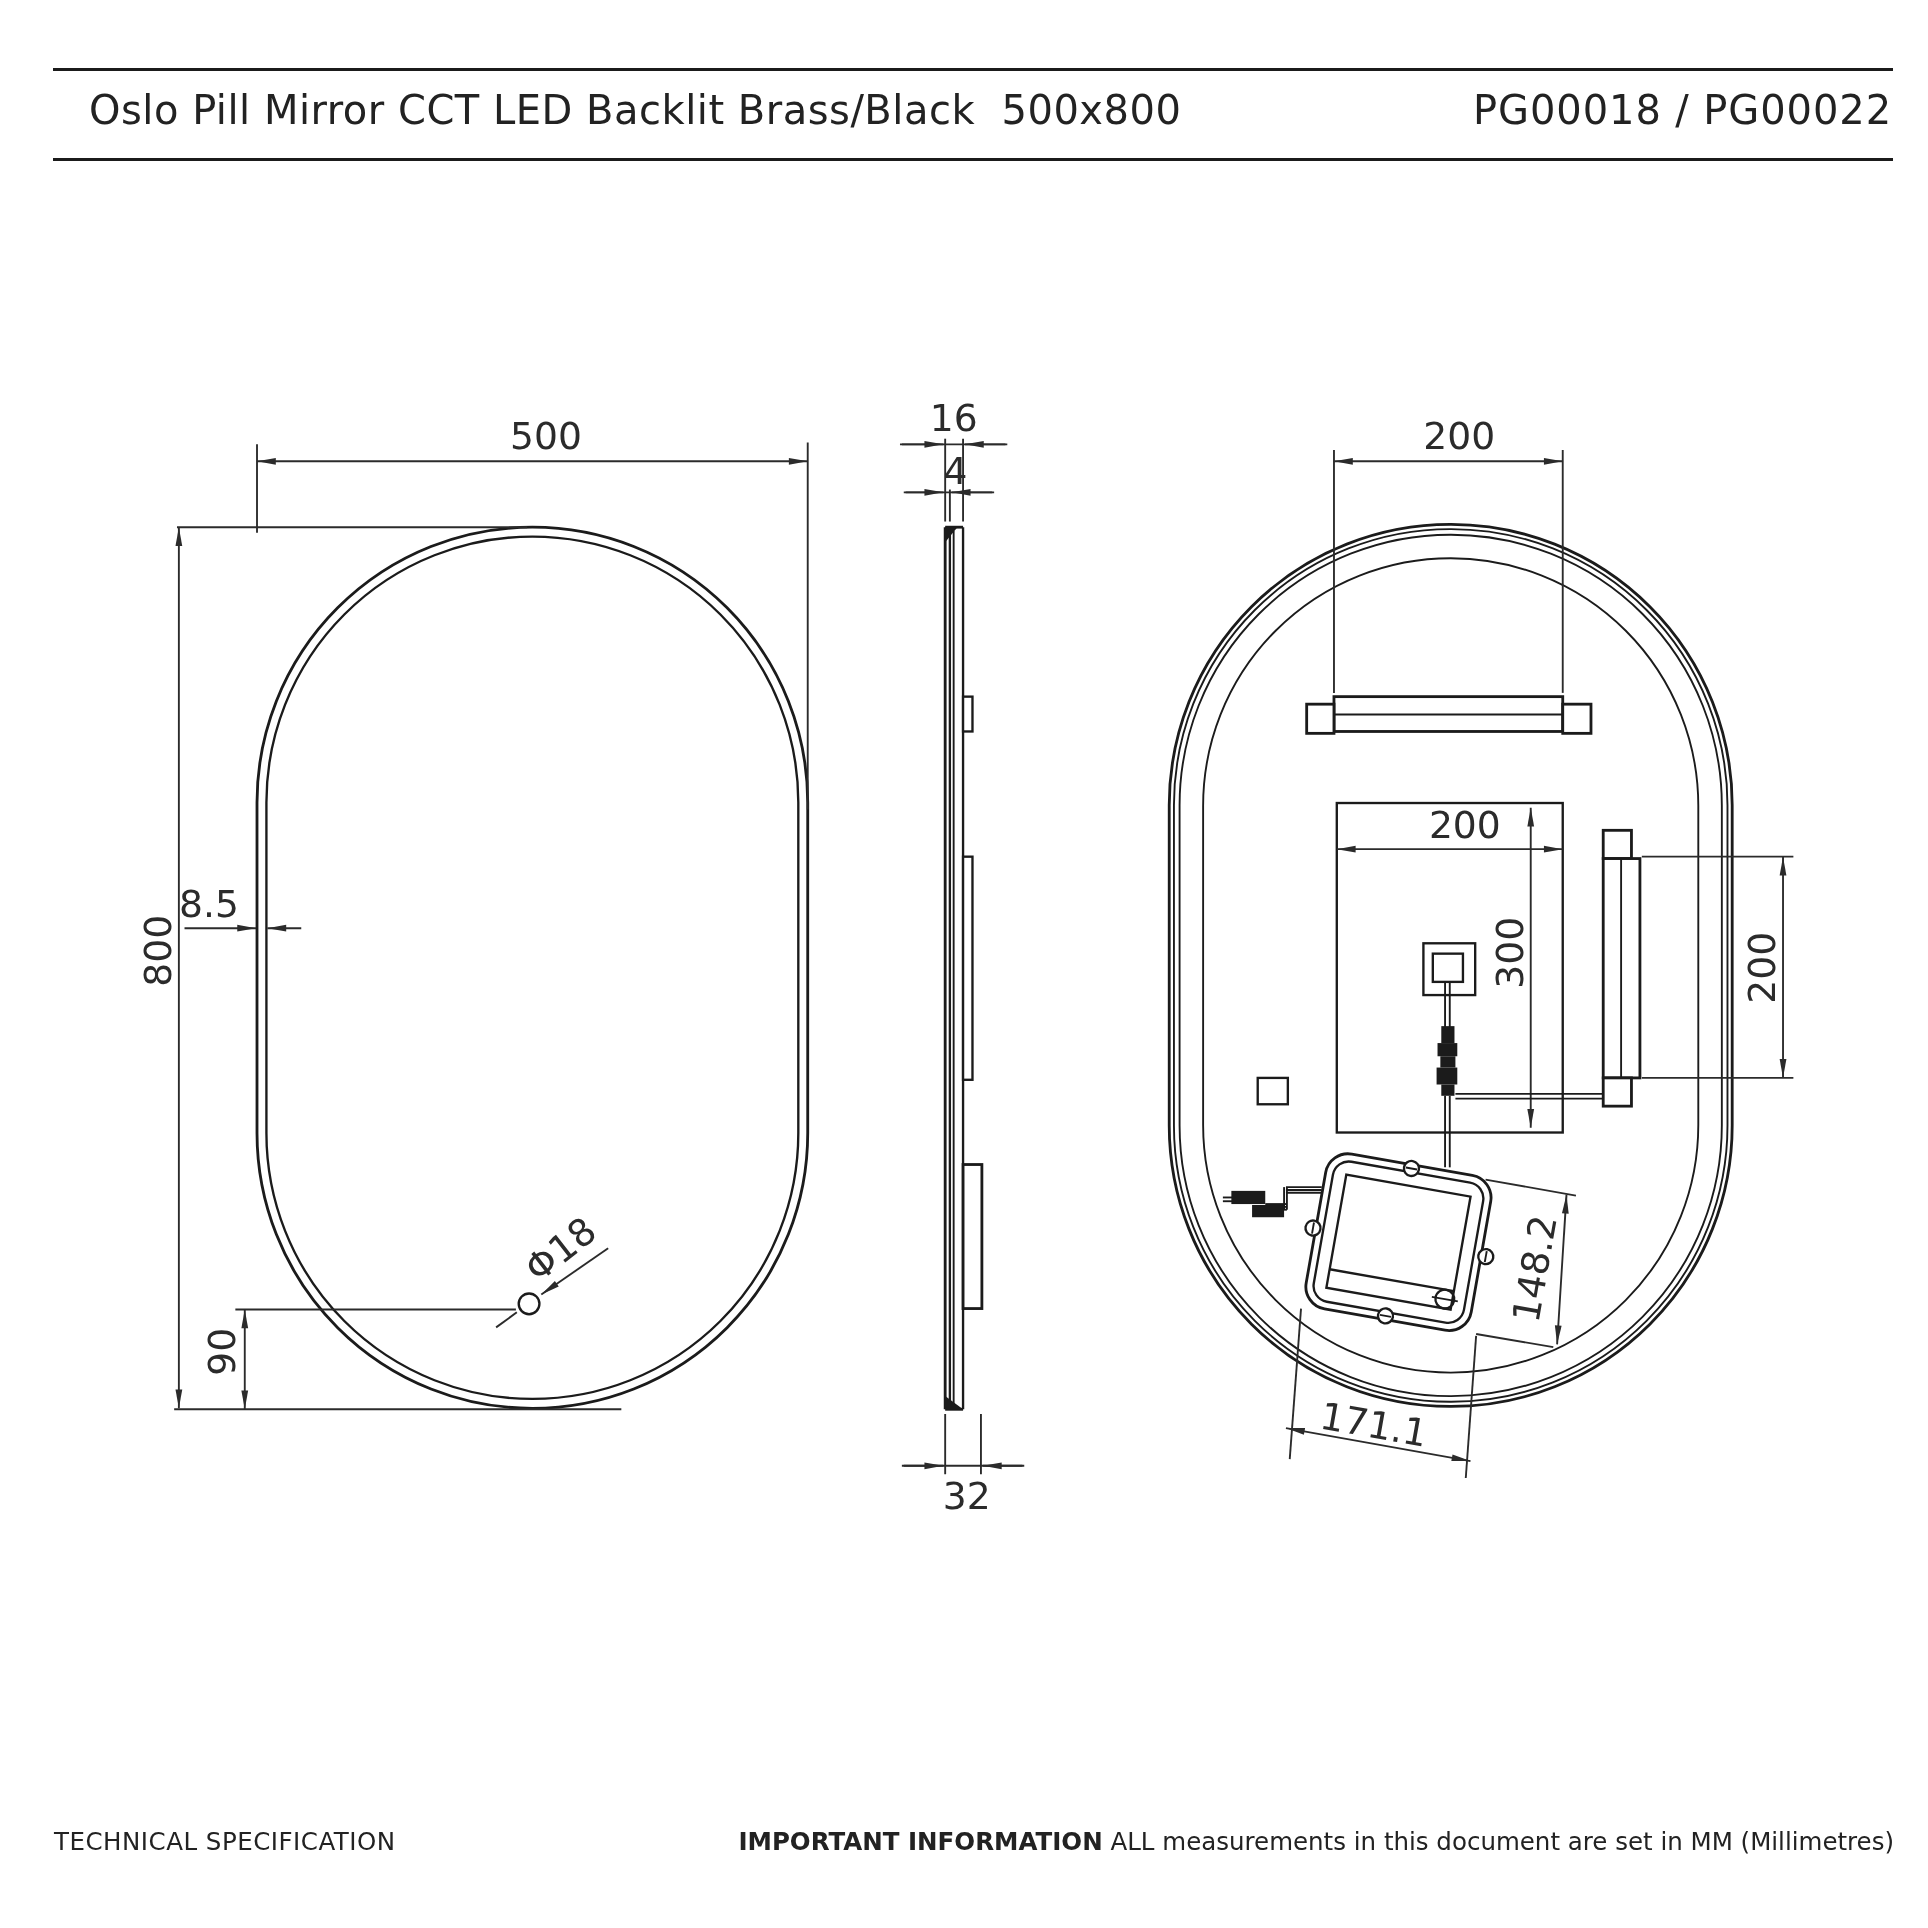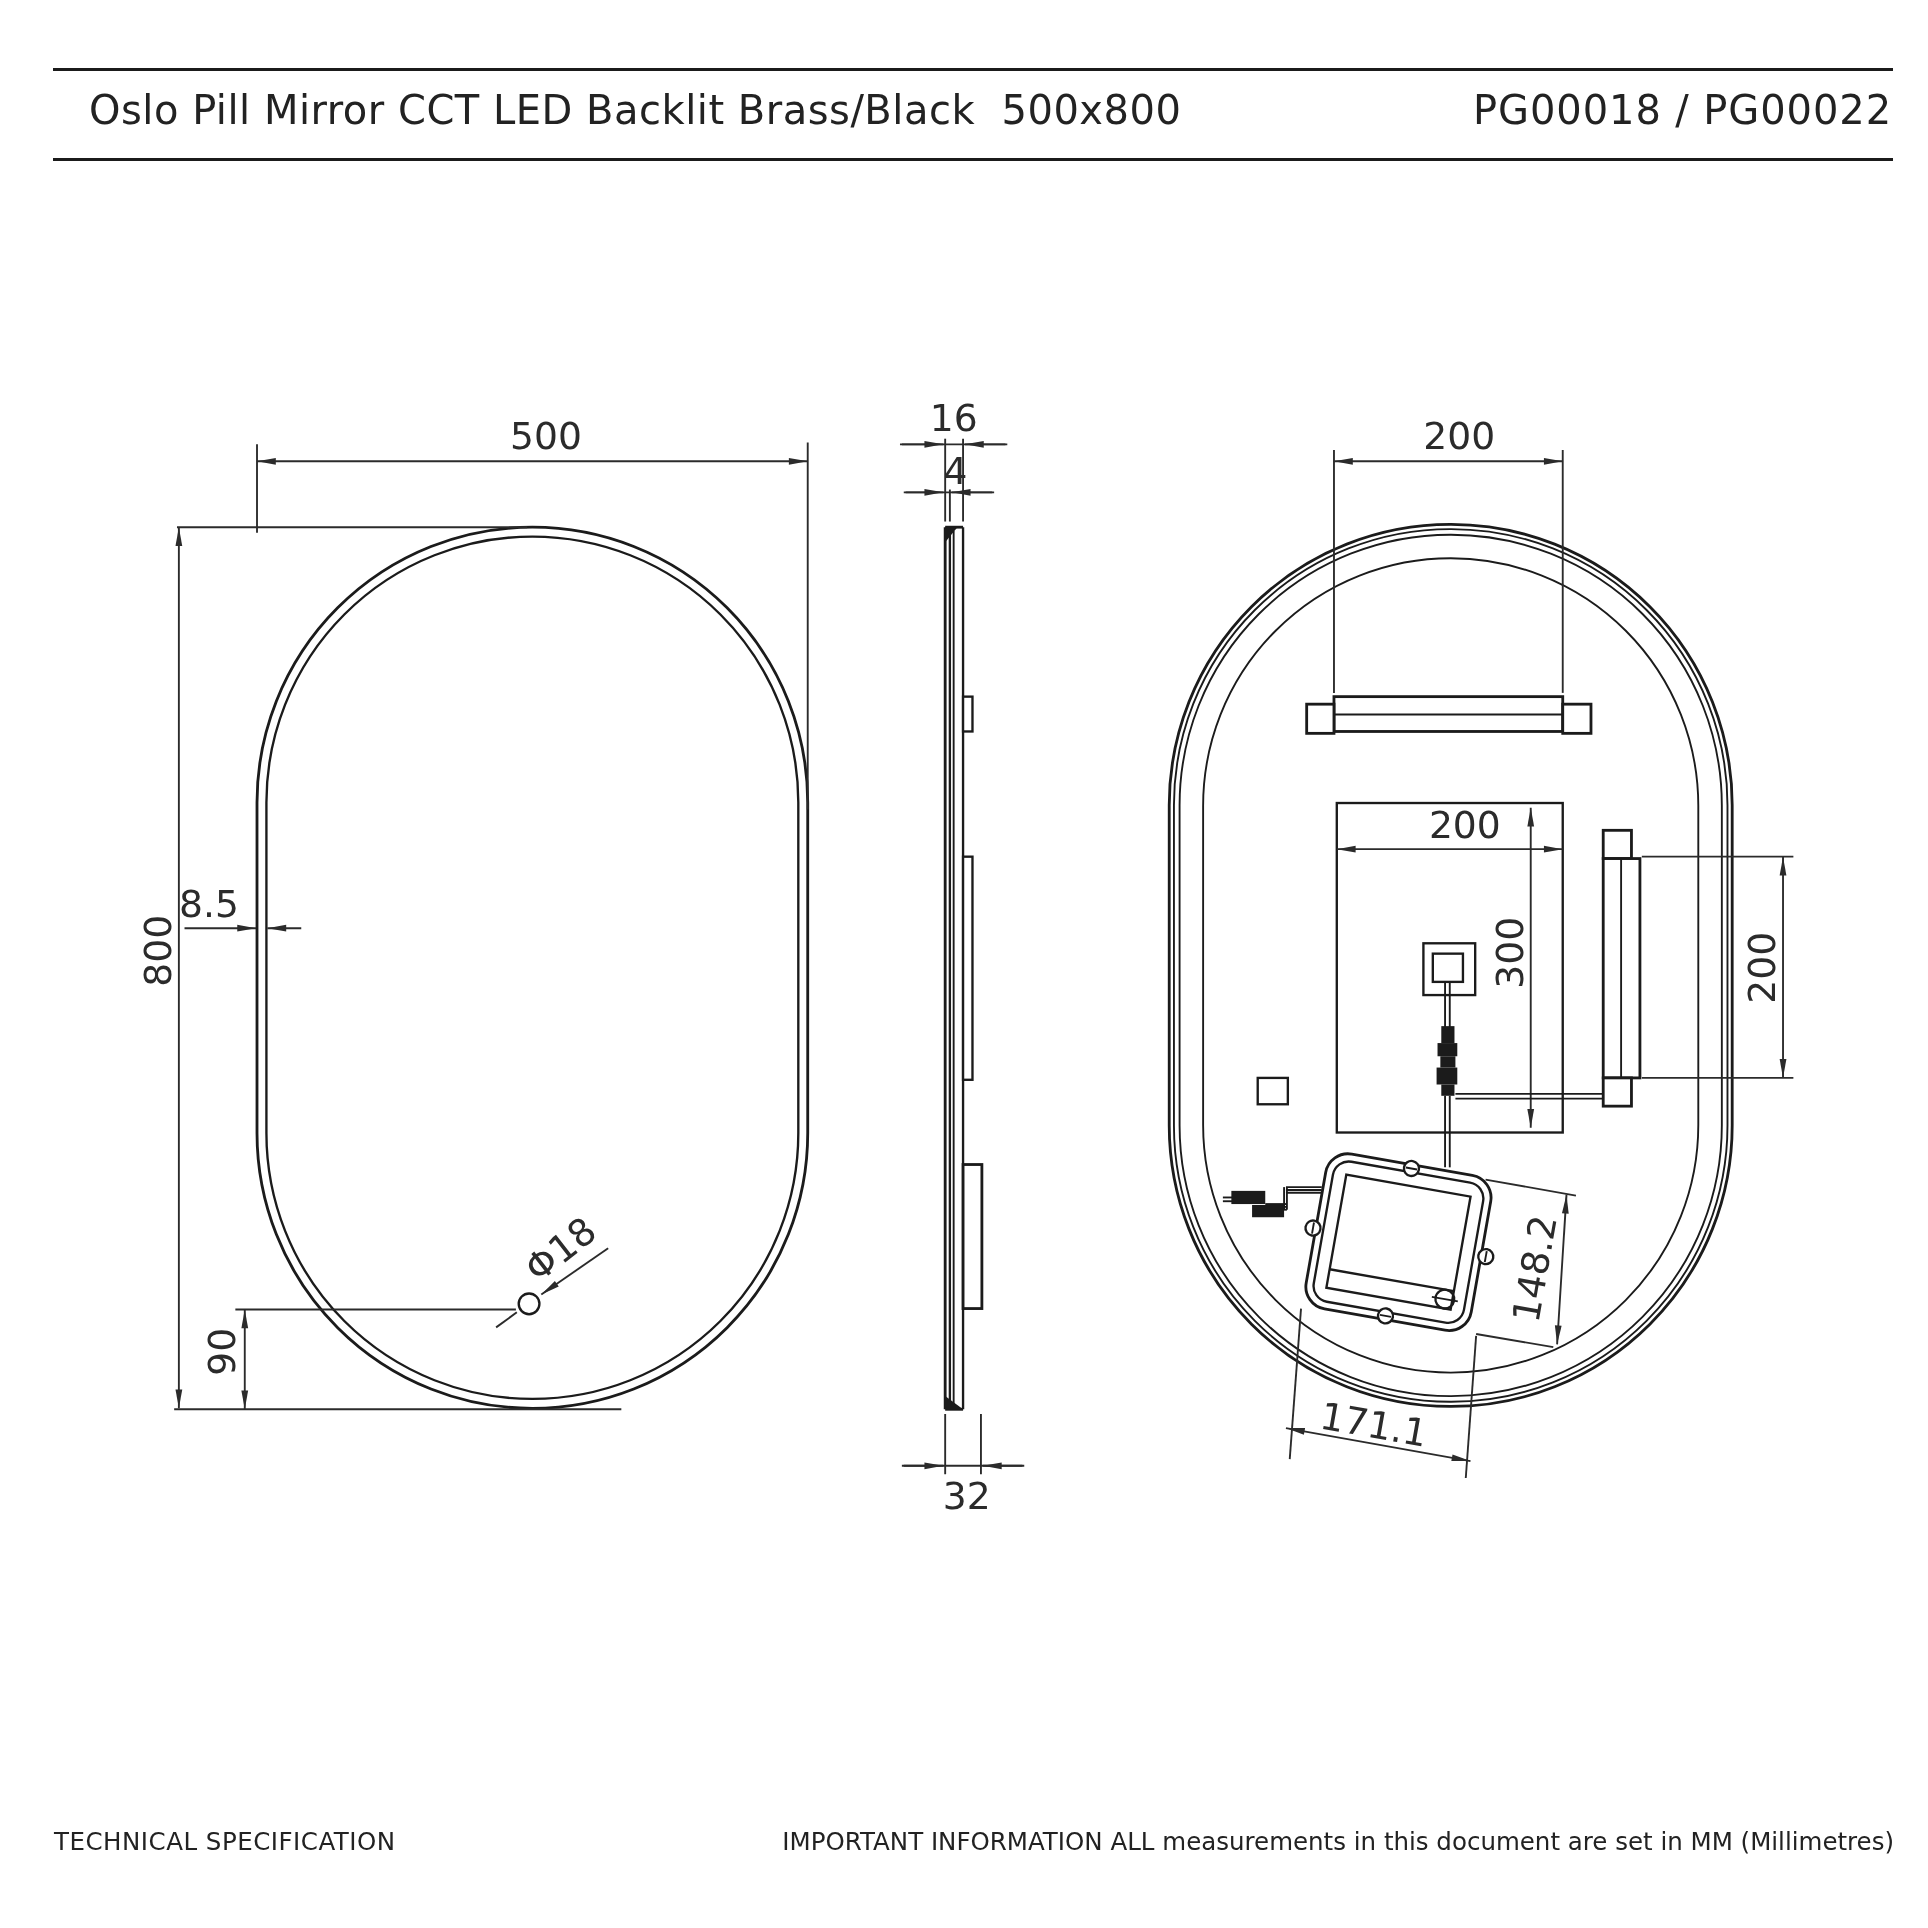--- a/index.html
+++ b/index.html
@@ -3,21 +3,21 @@
 <meta charset="utf-8">
 <style>
   html,body{margin:0;padding:0;background:#ffffff;}
   #page{position:relative;width:1928px;height:1928px;background:#ffffff;overflow:hidden;
         font-family:"DejaVu Sans","Liberation Sans",sans-serif;color:#2b2b2b;}
   .rule{position:absolute;left:53px;width:1840px;height:2.8px;background:#1b1b1b;}
   #title{position:absolute;left:60px;top:87px;font-size:40px;letter-spacing:0.5px;white-space:pre;color:#222;margin-left:29px;}
   #codes{position:absolute;right:36px;top:87px;font-size:40px;letter-spacing:0.9px;color:#222;margin-left:13px;}
   #footer-left{position:absolute;left:54px;top:1827px;font-size:24.5px;letter-spacing:0.5px;color:#222;}
   #footer-right{position:absolute;right:34px;top:1827px;font-size:24.5px;color:#222;}
-  #footer-right b{font-weight:normal;}
+  #footer-right b{font-weight:bold;}
   svg{position:absolute;left:0;top:0;}
   svg text{font-family:"DejaVu Sans","Liberation Sans",sans-serif;font-size:40px;fill:#2b2b2b;}
   .ln{stroke:#1b1b1b;fill:none;}
   .w3{stroke-width:3px;}
   .w25{stroke-width:2.5px;}
   .w2{stroke-width:2px;}
   .dim{stroke:#2b2b2b;stroke-width:2px;fill:none;}
   .fillb{fill:#1b1b1b;stroke:none;}
   .white{fill:#ffffff;}
 </style>

